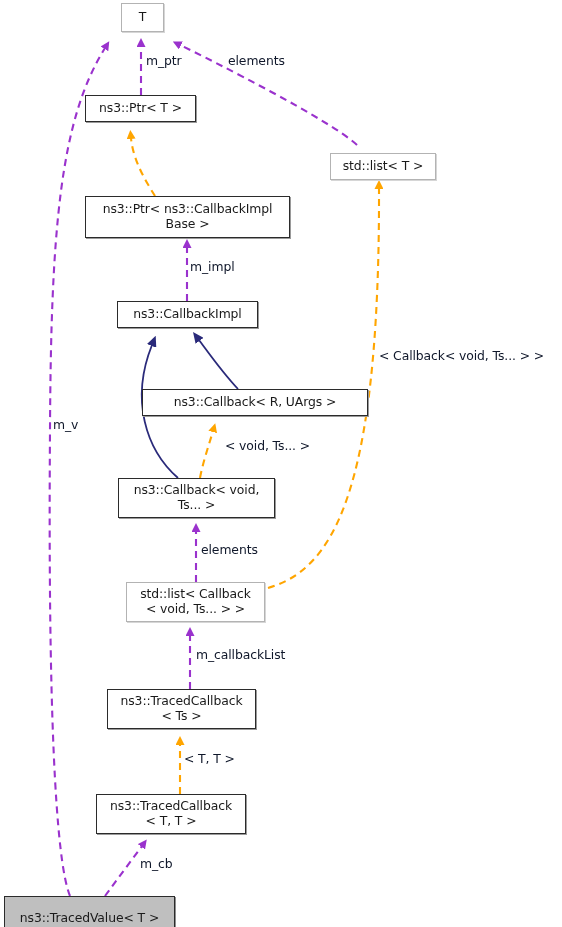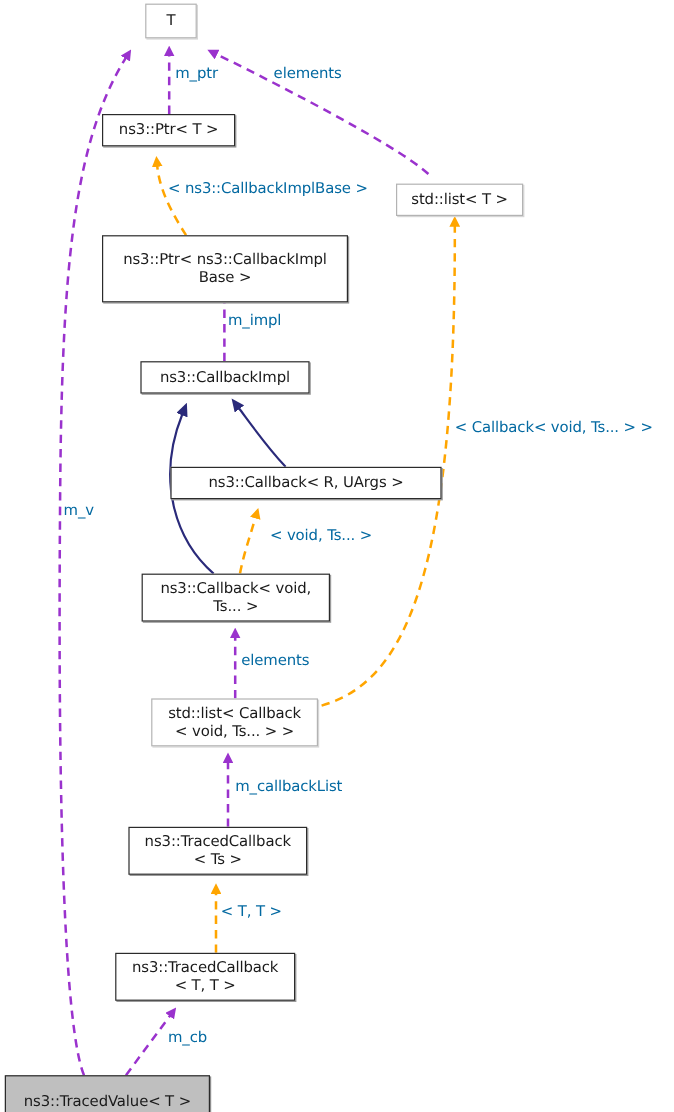--- a/index.html
+++ b/index.html
@@ -52,21 +52,21 @@
   }
   
   .node.current {
     border: 1px solid #2b2b2b;
     background: #bfbfbf;
     box-shadow: 1px 1px 0 0 #8e8e8e;
   }
   .edge-label {
     position: absolute;
     font-size: 12.4px;
-    color: #0369a1;
+    color: #0f172a;
     background: transparent;
     white-space: nowrap;
     letter-spacing: -0.1px;
   }
 </style>
 </head>
 <body>
 
 <div id="diagram">
 
@@ -135,21 +135,21 @@
       <path d="M178,478 C146,450 130,400 152,345" stroke="#2a2a7a" stroke-width="1.8" fill="none" marker-end="url(#arrow-navy)"></path>
     </g>
   </svg>
 
   <div class="node ext" style="left:121px; top:3px;   width:43px;  height:29px;">T</div>
 
   <div class="node cls" style="left:85px;  top:95px;  width:111px; height:27px;">ns3::Ptr&lt; T &gt;</div>
 
   <div class="node ext" style="left:330px; top:153px; width:106px; height:27px;">std::list&lt; T &gt;</div>
 
-  <div class="node cls" style="left:85px;  top:196px; width:205px; height:56px;">ns3::Ptr&lt; ns3::CallbackImpl
+  <div class="node cls" style="left:85px;  top:196px; width:205px; height:42px;">ns3::Ptr&lt; ns3::CallbackImpl
 Base &gt;</div>
 
   <div class="node cls" style="left:117px; top:301px; width:141px; height:27px;">ns3::CallbackImpl</div>
 
   <div class="node cls" style="left:142px; top:389px; width:226px; height:27px;">ns3::Callback&lt; R, UArgs &gt;</div>
 
   <div class="node cls" style="left:118px; top:478px; width:157px; height:40px;">ns3::Callback&lt; void,
 Ts... &gt;</div>
 
   <div class="node ext" style="left:126px; top:582px; width:139px; height:40px;">std::list&lt; Callback
@@ -160,21 +160,20 @@
 
   <div class="node cls" style="left:96px;  top:794px; width:150px; height:40px;">ns3::TracedCallback
 &lt; T, T &gt;</div>
 
   <div class="node current" style="left:4px;   top:896px; width:171px; height:44px;">ns3::TracedValue&lt; T &gt;</div>
 
   <div class="edge-label" style="left:146px; top:53px;">m_ptr</div>
 
   <div class="edge-label" style="left:228px; top:53px;">elements</div>
 
-  <div class="edge-label" style="left:140px; top:149px;">&lt; ns3::CallbackImplBase &gt;</div>
 
   <div class="edge-label" style="left:190px; top:259px;">m_impl</div>
 
   <div class="edge-label" style="left:53px;  top:417px;">m_v</div>
 
   <div class="edge-label" style="left:225px; top:438px;">&lt; void, Ts... &gt;</div>
 
   <div class="edge-label" style="left:379px; top:348px;">&lt; Callback&lt; void, Ts... &gt; &gt;</div>
 
   <div class="edge-label" style="left:201px; top:542px;">elements</div>

